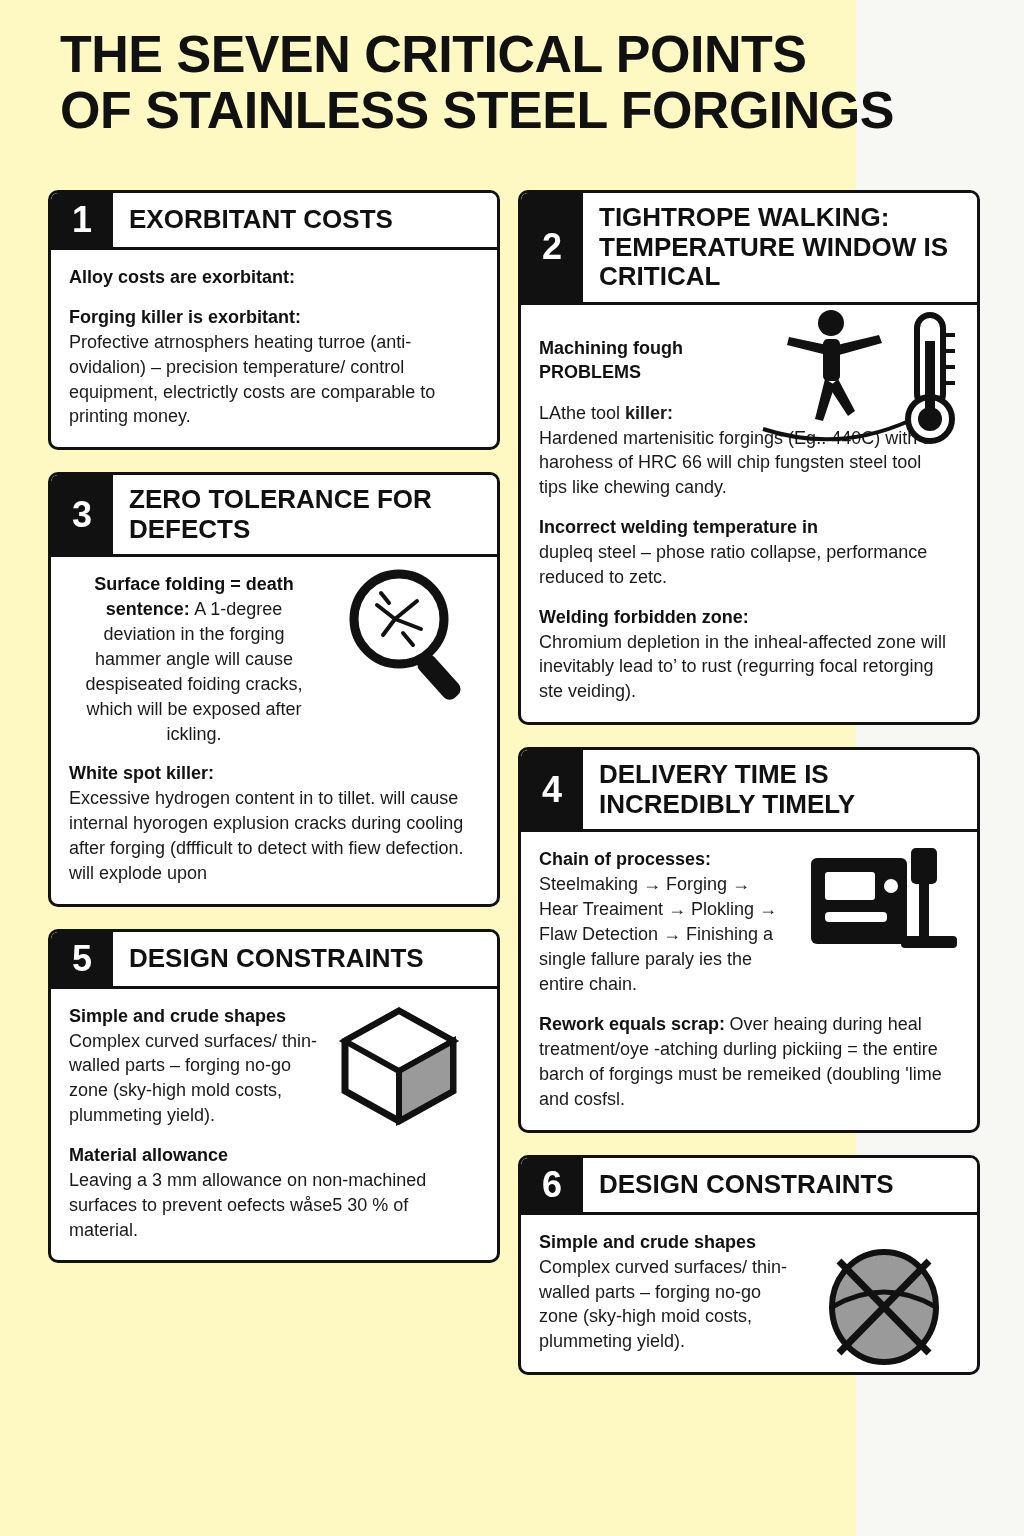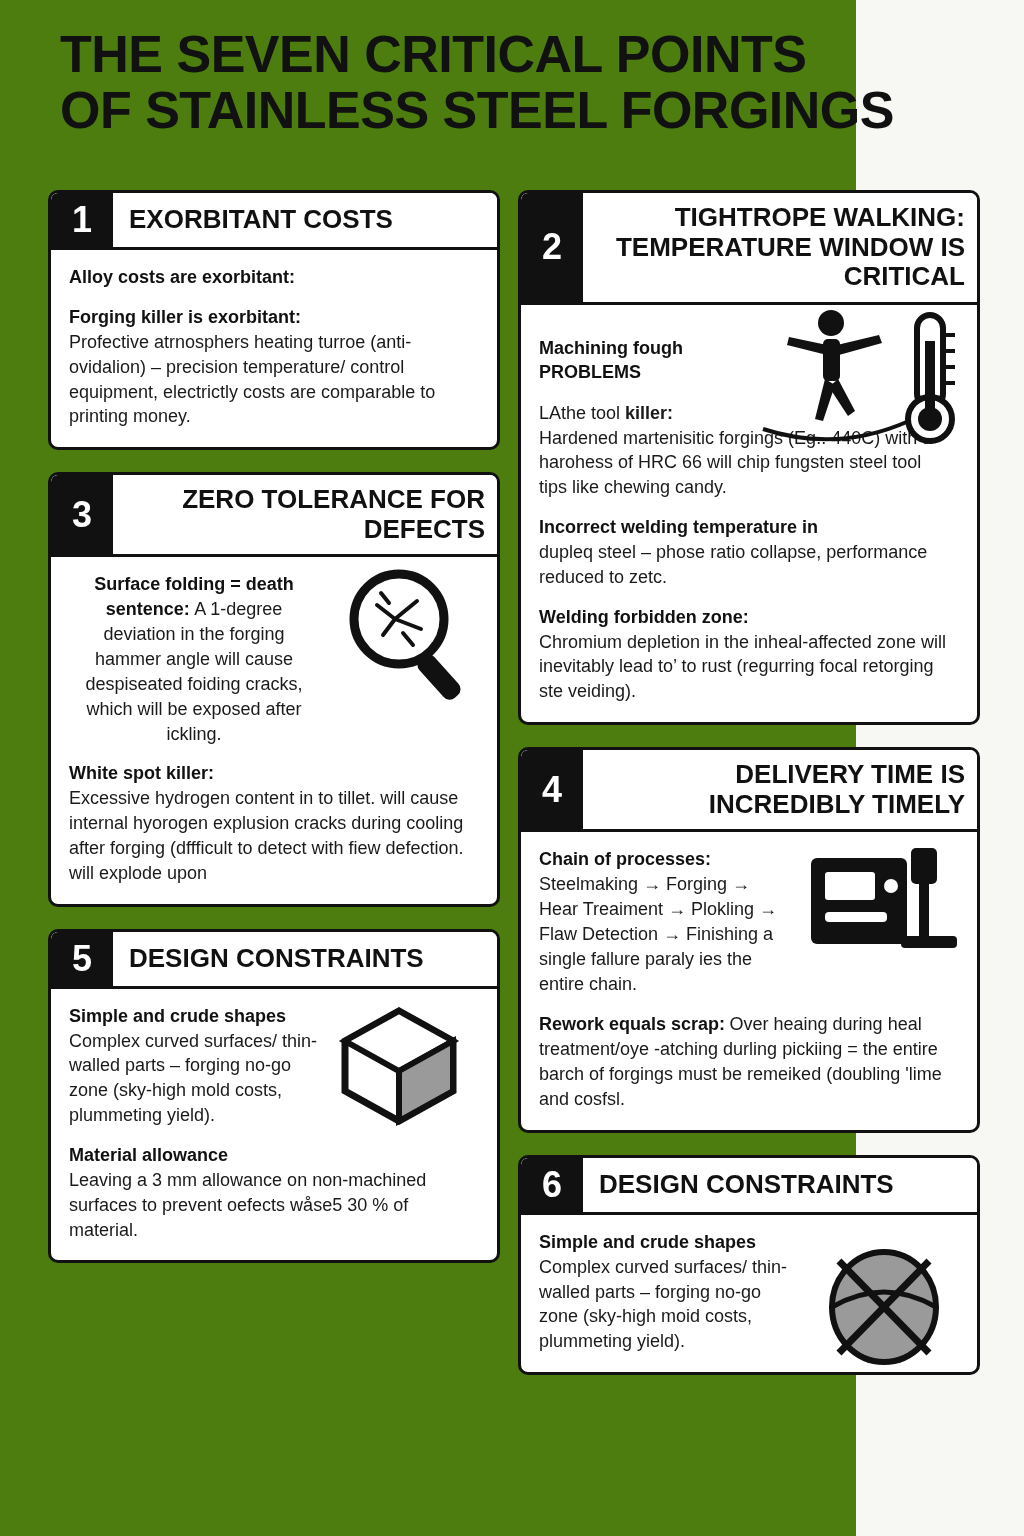--- a/index.html
+++ b/index.html
@@ -7,21 +7,21 @@
     margin: 0; padding: 0;
     width: 1024px; height: 1536px;
     background: #f7f7f3;
     font-family: "Liberation Sans", sans-serif;
     color: #111;
     overflow: hidden;
   }
   .page {
     position: relative;
     width: 856px; height: 1536px;
-    background: #4d7c0f;
+    background: #fef9c3;
   }
   .title {
     position: absolute;
     left: 60px; top: 26px;
     width: 920px;
     font-size: 52px;
     font-weight: bold;
     letter-spacing: -0.5px;
     line-height: 1.08;
     text-transform: uppercase;
@@ -65,21 +65,20 @@
   }
   .head-title {
     flex: 1;
     font-size: 26px;
     font-weight: bold;
     line-height: 1.14;
     padding: 10px 12px 10px 16px;
     display: flex;
     align-items: center;
     text-transform: uppercase;
-    text-align: right;
   }
   .card-body {
     padding: 16px 28px 18px 18px;
     position: relative;
   }
   .block { margin-bottom: 16px; }
   .block:last-child { margin-bottom: 0; }
   .lead {
     font-weight: bold;
     font-size: 18px;

